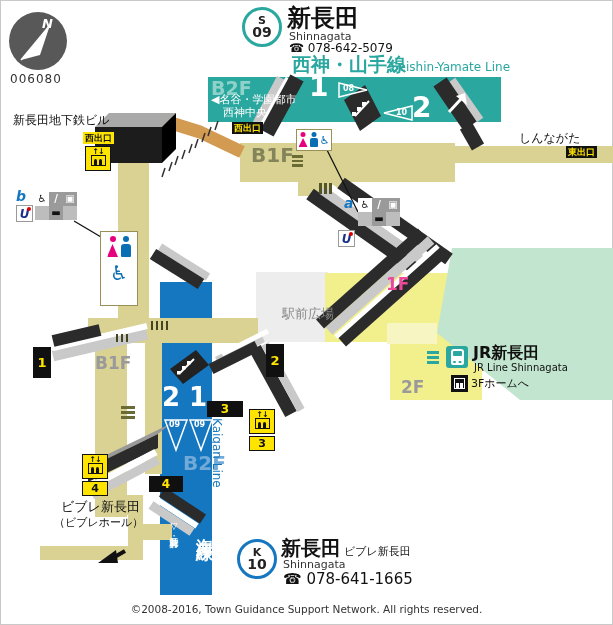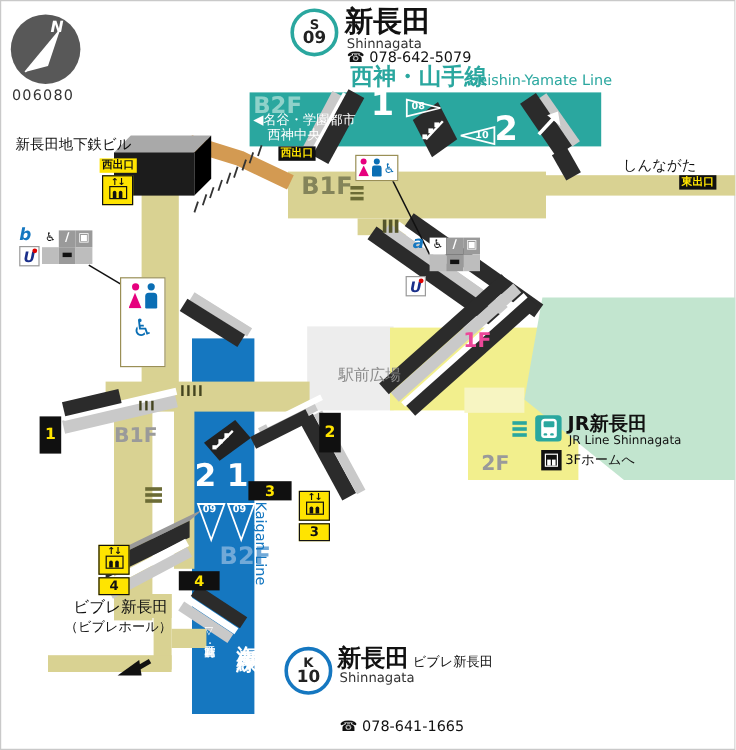--- a/index.html
+++ b/index.html
@@ -365,17 +365,18 @@
   <div class="ab t" style="left:61px;top:500px;font-size:13px;color:#111;">ビブレ新長田</div>
   <div class="ab t" style="left:54px;top:517px;font-size:11px;color:#111;">（ビブレホール）</div>
 
   <div class="ab badge" style="left:237px;top:539px;border:3.5px solid #1577C0;">
     <span class="l">K</span>
     <span class="n">10</span>
   </div>
   <div class="ab t" style="left:281px;top:537px;font-size:20px;font-weight:bold;color:#111;">新長田</div>
   <div class="ab t" style="left:344px;top:546px;font-size:11px;color:#111;">ビブレ新長田</div>
   <div class="ab t" style="left:283px;top:559px;font-size:11px;color:#333;">Shinnagata</div>
-  <div class="ab t" style="left:283px;top:571px;font-size:12px;color:#111;margin-top:28px;">☎ 078-641-1665</div>
-
+  <div class="ab t" style="left:283px;top:571px;font-size:15px;color:#111;">☎ 078-641-1665</div>
+
+  <div class="ab t" style="left:0;top:604px;width:613px;text-align:center;font-size:10.5px;color:#333;white-space:nowrap;">©2008-2016, Town Guidance Support Network. All rights reserved.</div>
 </div>
 
 </div>
 
 </body></html>

